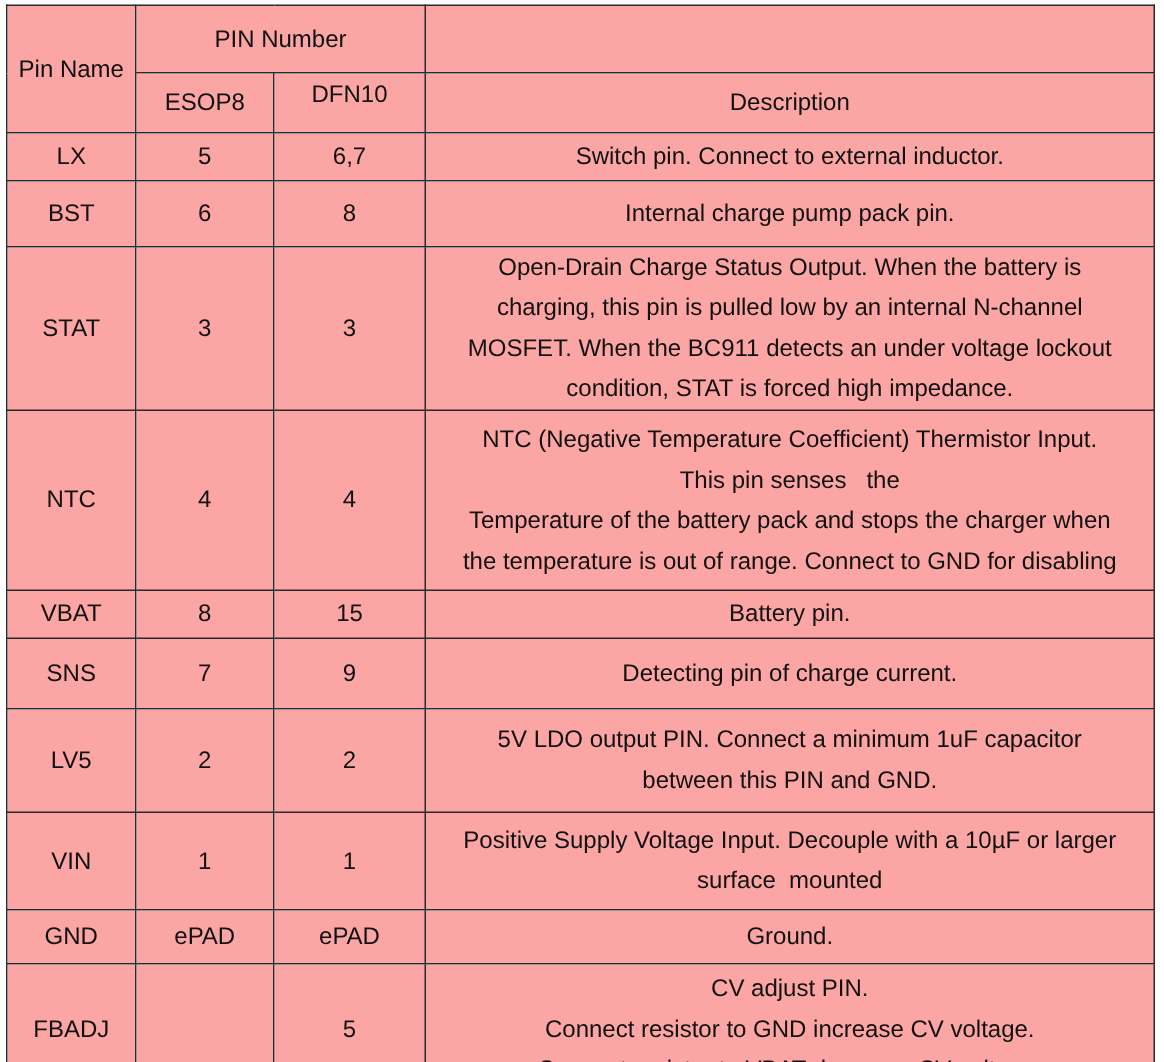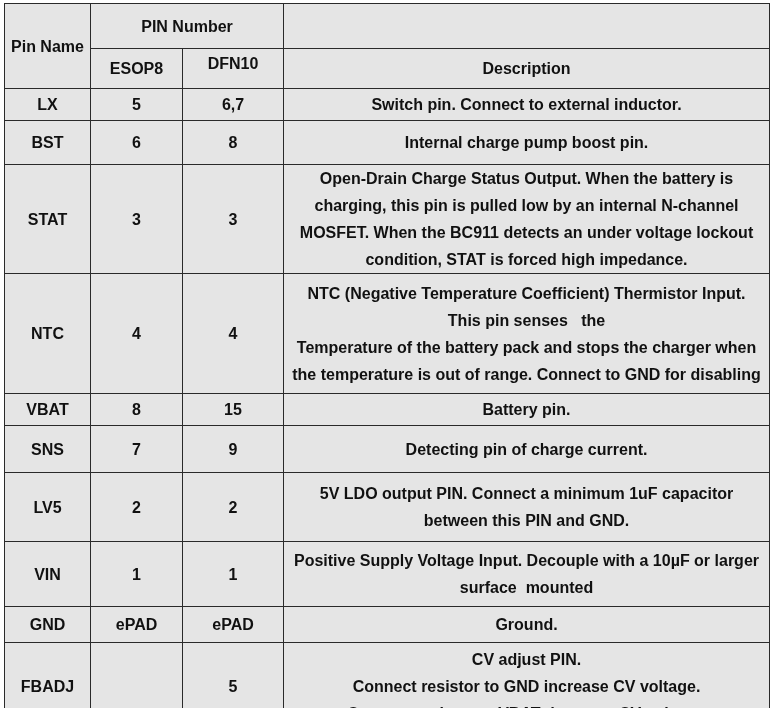--- a/index.html
+++ b/index.html
@@ -20,22 +20,22 @@
     width: 765px;
     background: #ffffff;
   }
   table.pin-table td, table.pin-table th {
     border: 1px solid #2a2a2a;
     font-size: 16px;
     line-height: 27px;
     vertical-align: middle;
     padding: 0;
     overflow: hidden;
-    background: #e5e5e5;
-    font-weight: bold;
+    background: #fca5a5;
+    font-weight: normal;
     text-align: center;
   }
   th.h-pinname {
     font-weight: bold;
     text-align: center;
     margin-left: 32px;
   }
   th.h-pinnumber {
     font-weight: bold;
     text-align: left;
@@ -92,21 +92,21 @@
         <tr style="height: 32px; margin-left: 28px;">
           <td class="c-name">LX</td>
           <td class="c-num">5</td>
           <td class="c-num">6,7</td>
           <td class="c-desc">Switch pin. Connect to external inductor.</td>
         </tr>
         <tr style="height: 44px;">
           <td class="c-name">BST</td>
           <td class="c-num">6</td>
           <td class="c-num">8</td>
-          <td class="c-desc">Internal charge pump boost pin.</td>
+          <td class="c-desc">Internal charge pump pack pin.</td>
         </tr>
         <tr style="height: 107px;">
           <td class="c-name">STAT</td>
           <td class="c-num">3</td>
           <td class="c-num">3</td>
           <td class="c-desc">Open-Drain Charge Status Output. When the battery is
 charging, this pin is pulled low by an internal N-channel
 MOSFET. When the BC911 detects an under voltage lockout
 condition, STAT is forced high impedance.</td>
         </tr>

